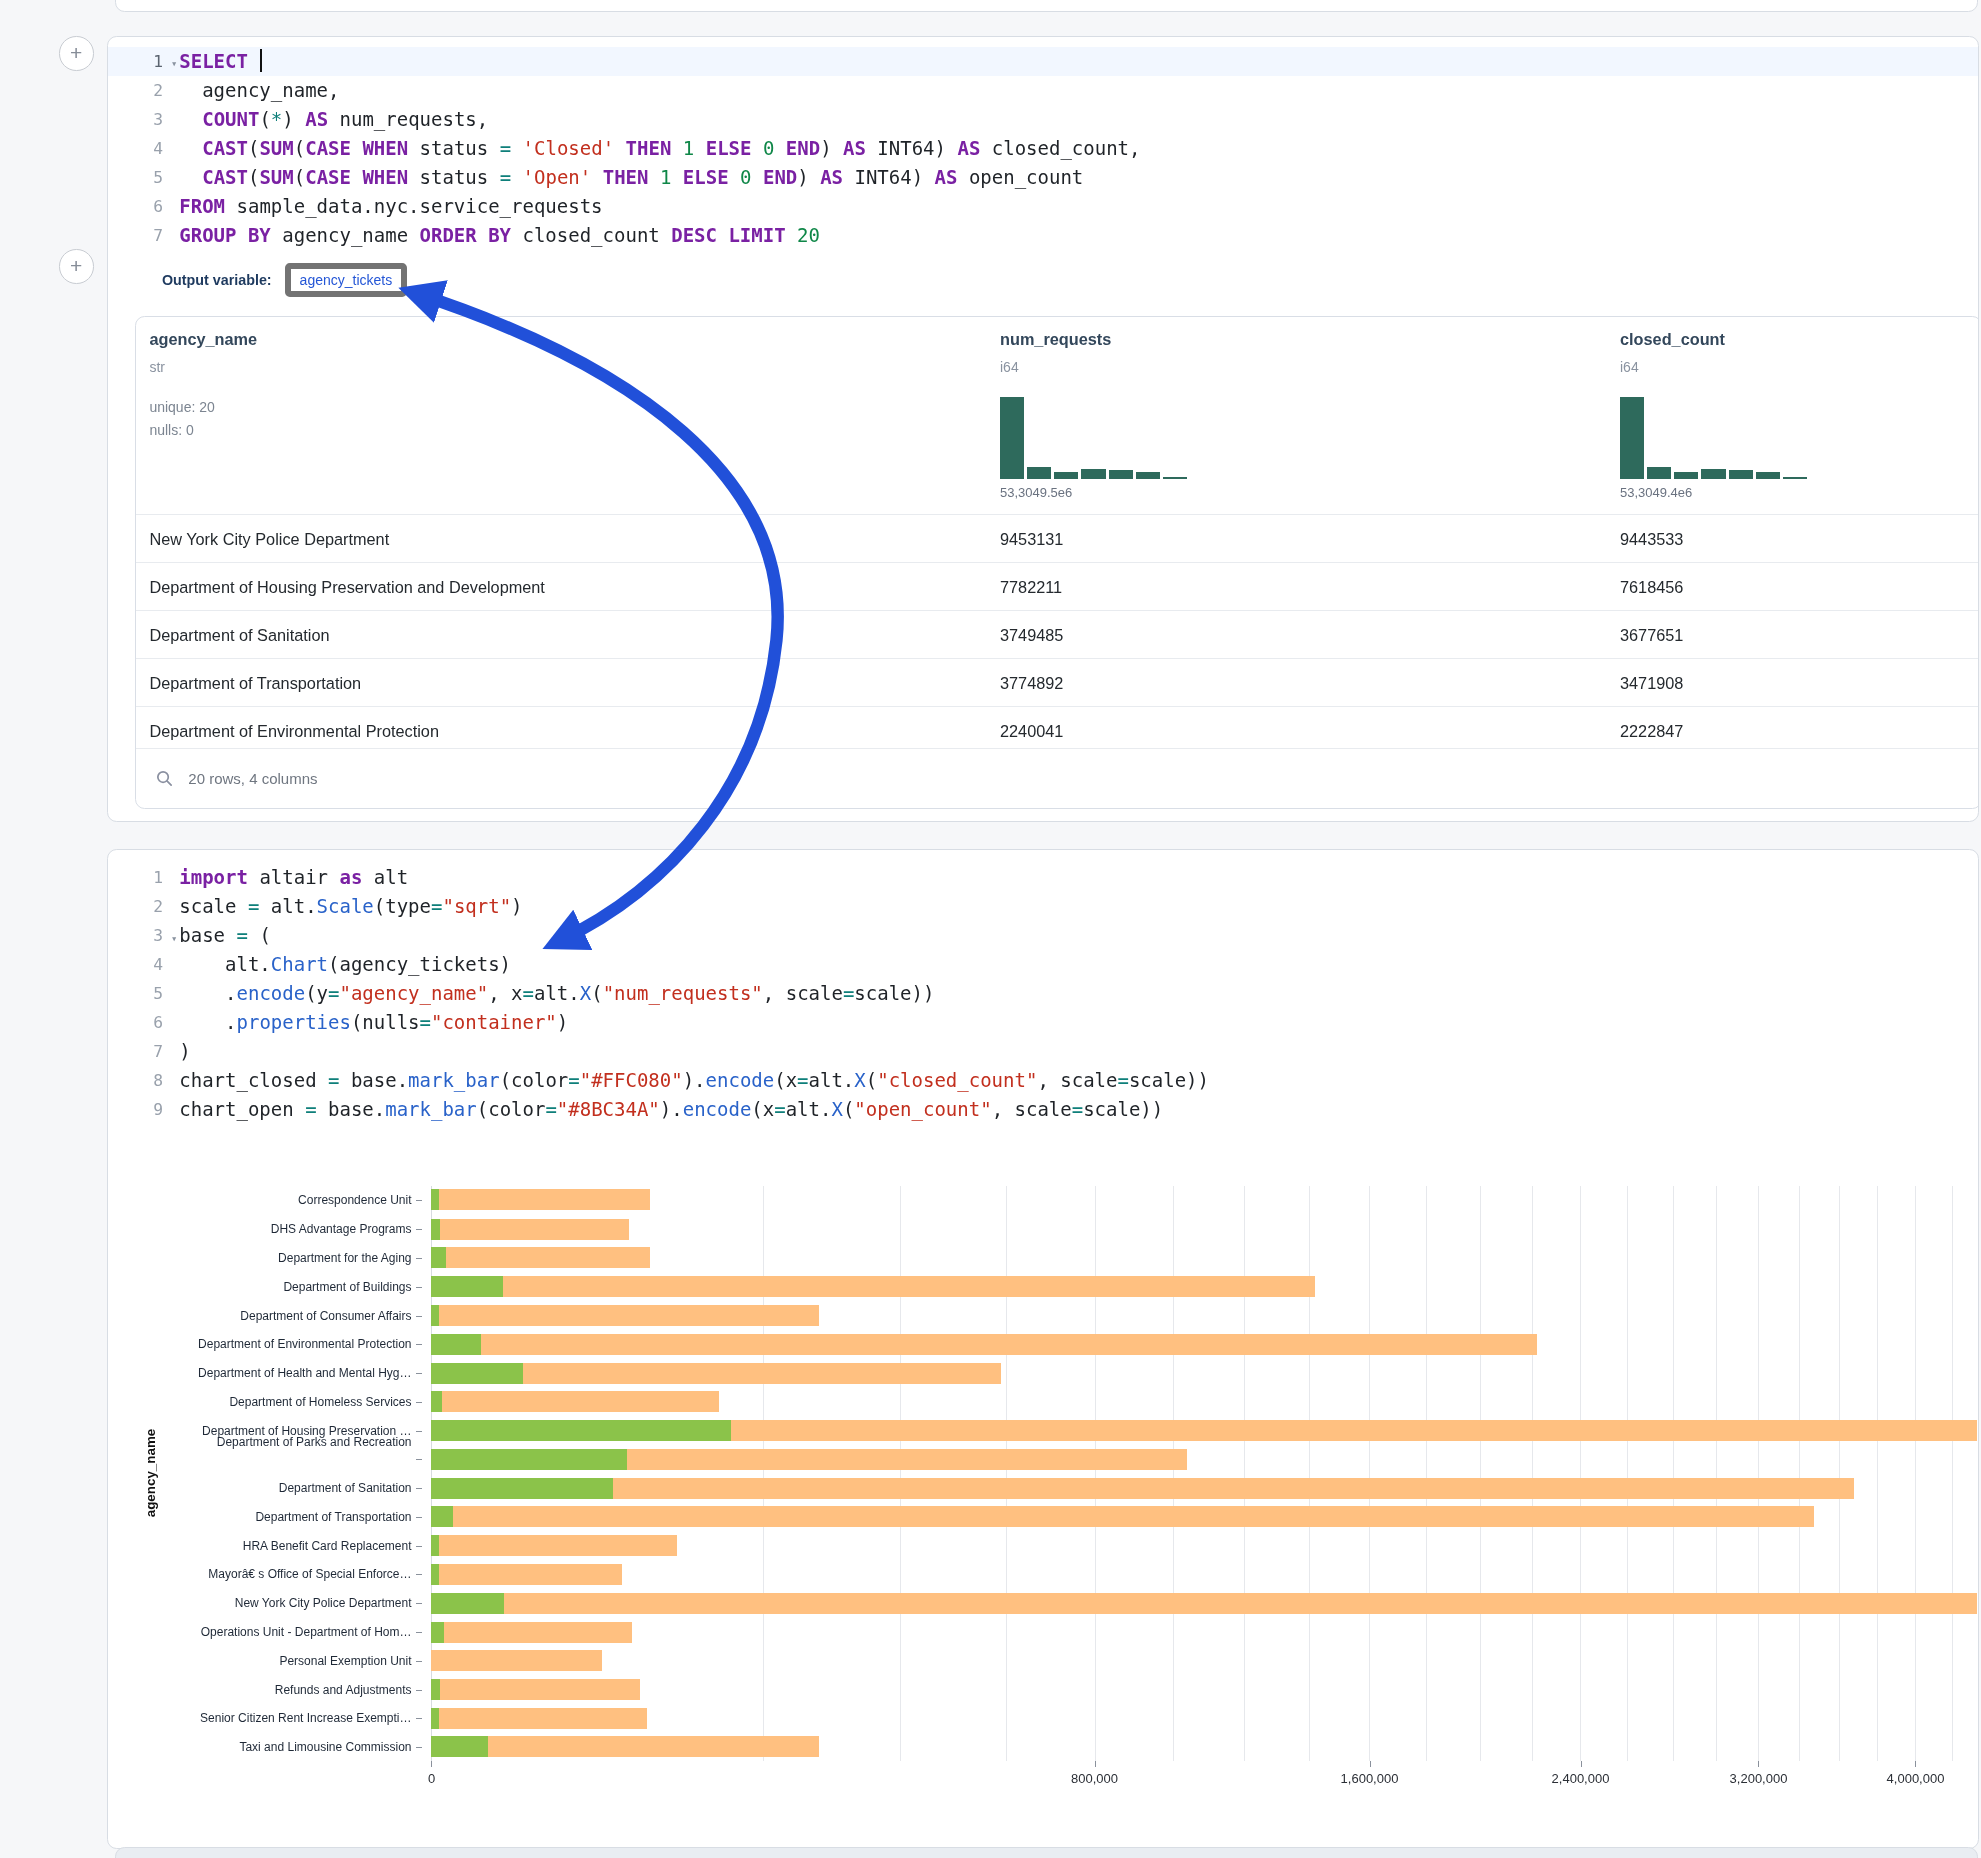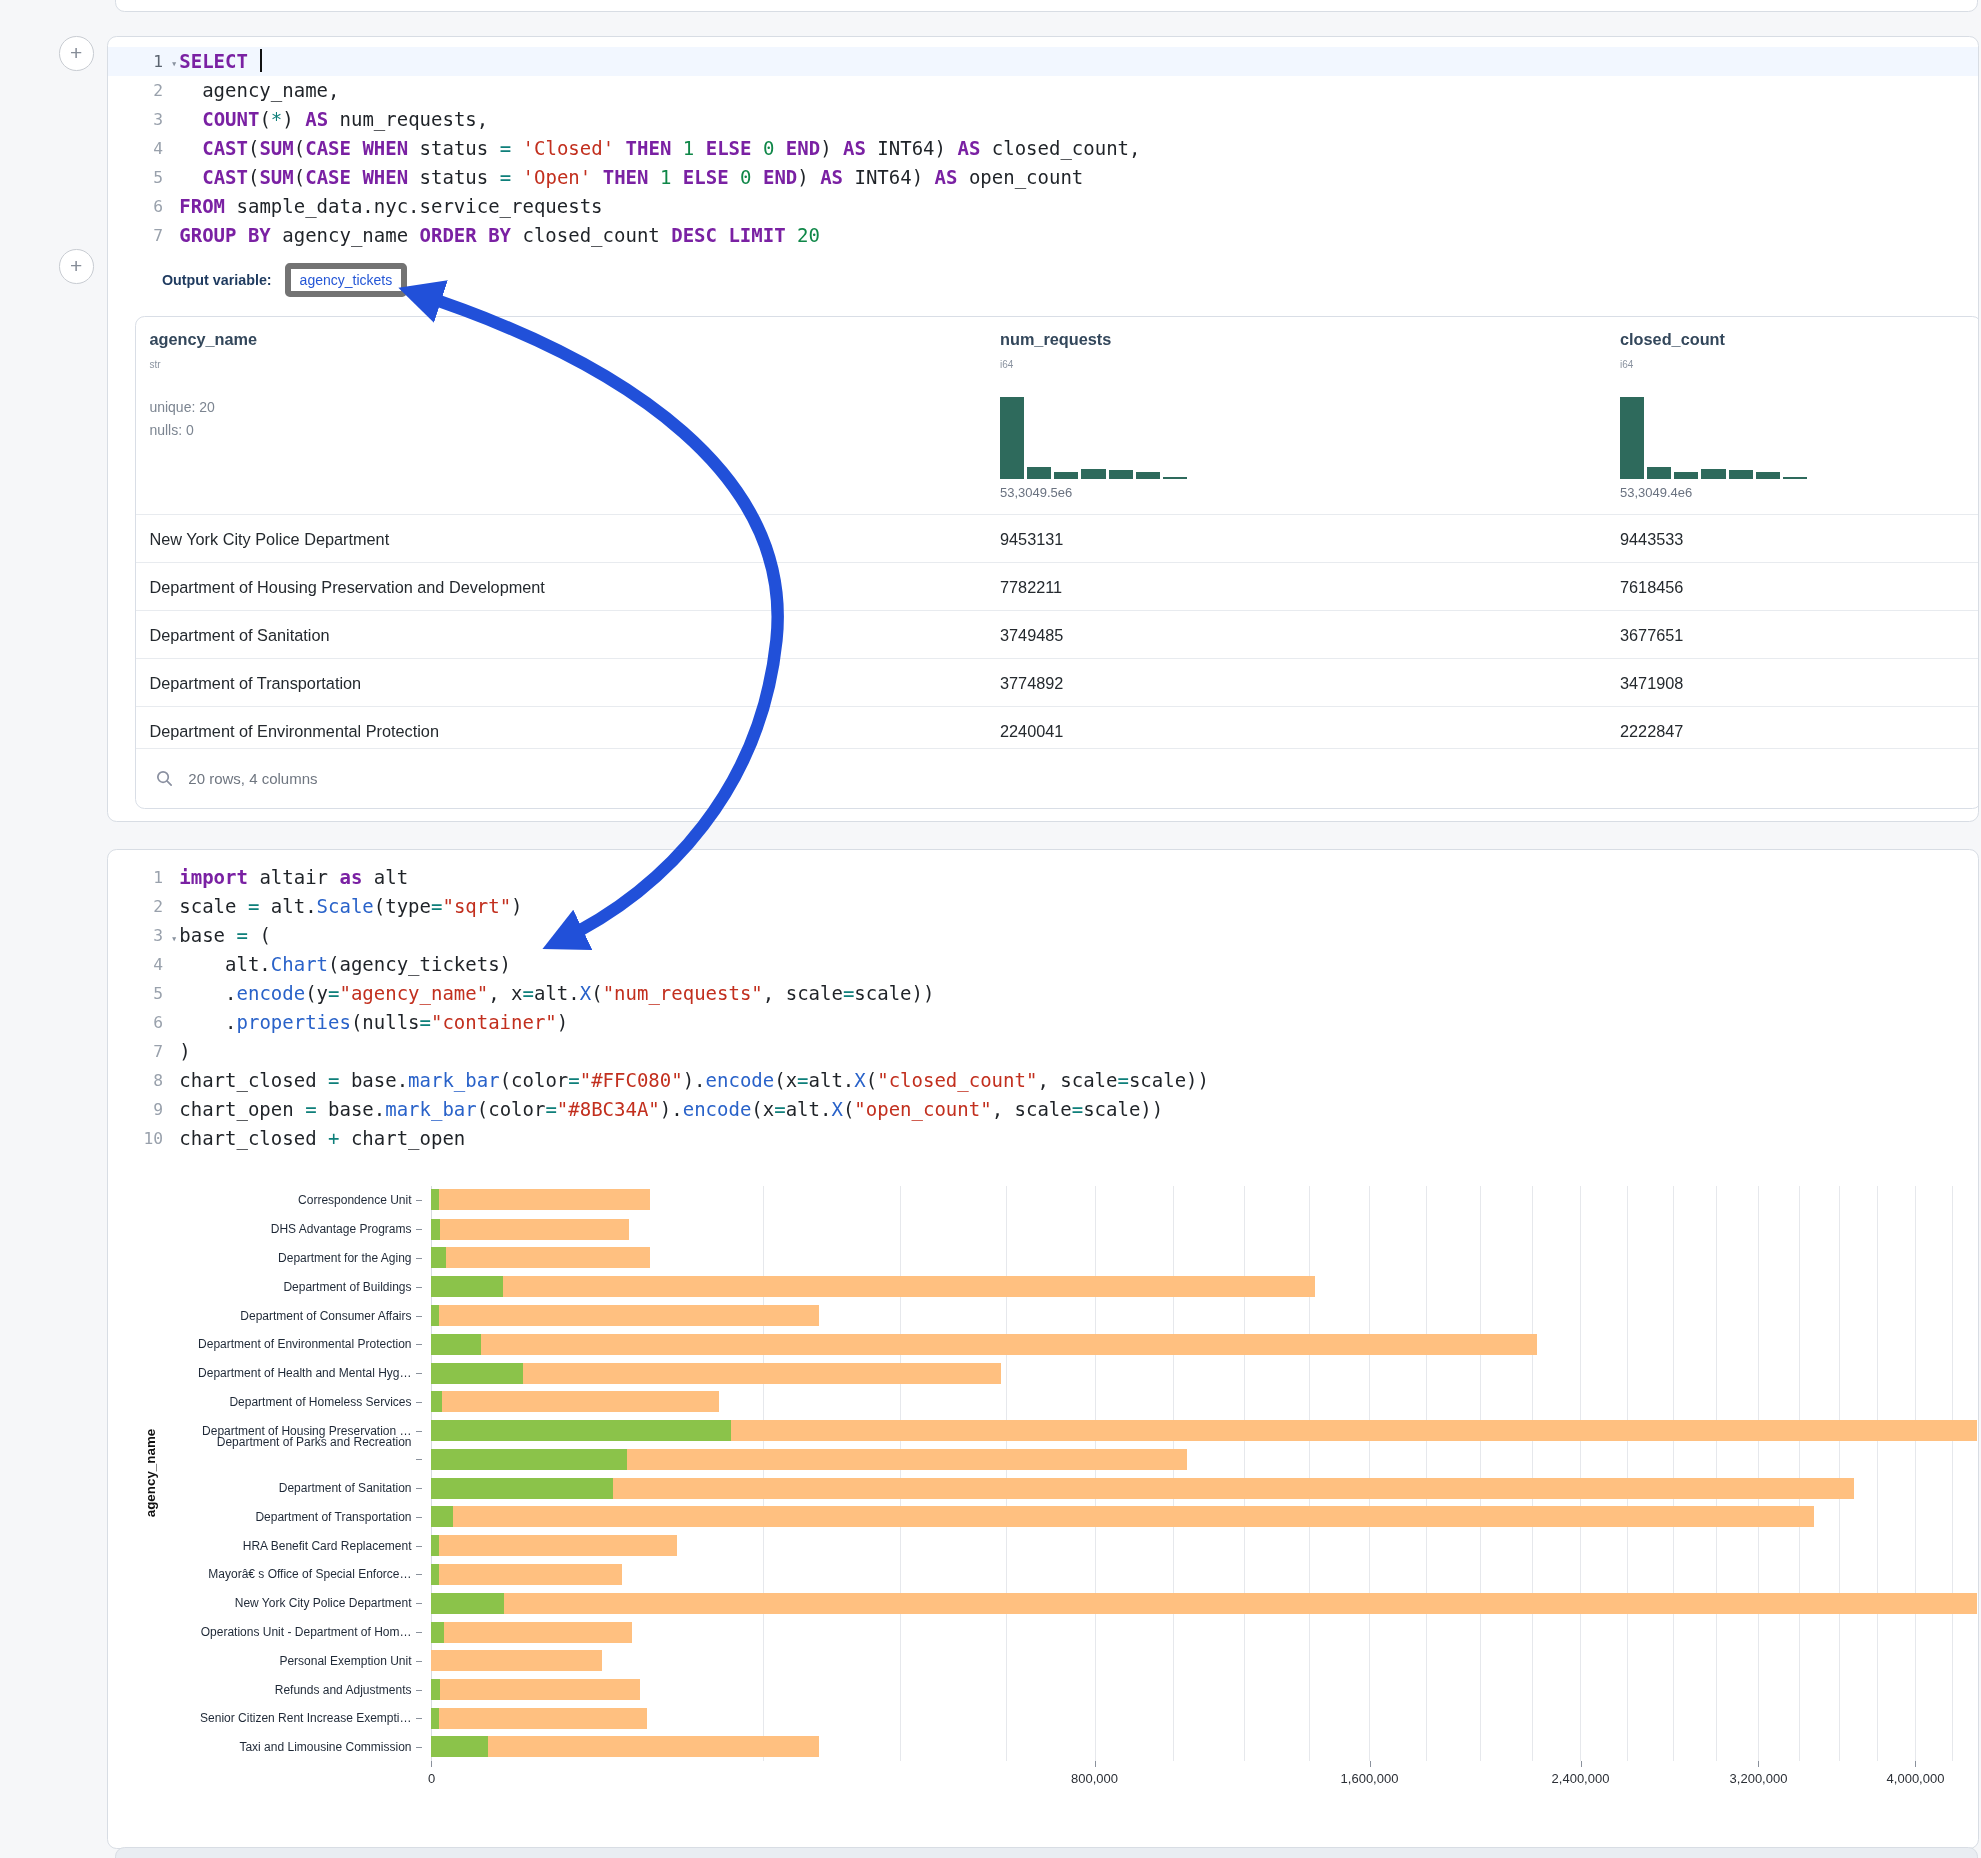--- a/index.html
+++ b/index.html
@@ -44,21 +44,21 @@
   .ov-label{font-size:14.3px;font-weight:bold;color:#1e3a5f;}
   .ov-chip{font-size:14px;color:#2456d6;background:#fff;border:6px solid #737373;border-radius:4.8px;padding:2.9px 8.6px;max-width:107px;overflow:hidden;white-space:nowrap;cursor:pointer;}
 
   
   .table-card{position:absolute;left:27px;top:279px;width:1845px;height:491px;border:1px solid #d9dee6;border-radius:9.6px;overflow:hidden;background:#fff;}
   .th{position:absolute;top:0;}
   .th1{left:13.4px;}
   .th2{left:864px;}
   .th3{left:1484px;}
   .col-name{position:absolute;top:13.4px;left:0;font-size:16.3px;font-weight:bold;color:#33475b;white-space:nowrap;}
-  .col-type{position:absolute;top:42px;left:0;font-size:10px;color:#8a93a0;}
+  .col-type{position:absolute;top:42px;left:0;font-size:14px;color:#8a93a0;}
   .col-meta{position:absolute;top:82px;left:0;font-size:14px;color:#7c8591;white-space:nowrap;}
   .col-meta2{position:absolute;top:105px;left:0;font-size:14px;color:#7c8591;white-space:nowrap;}
   .hist{position:absolute;top:80px;left:0;width:187px;height:82px;display:flex;align-items:flex-end;gap:2.9px;}
   .hist-bar{flex:1;}
   .hist-labels{position:absolute;top:168px;left:0;width:187px;display:flex;justify-content:flex-start;font-size:13px;color:#6a7280;}
   .tbody{position:absolute;top:197px;left:0;right:0;}
   .tr{position:relative;height:47px;border-top:1px solid #e8ebef;cursor:default;}
   .td{position:absolute;top:50%;transform:translateY(-50%);font-size:16.3px;color:#24292e;white-space:nowrap;}
   .td1{left:13.4px;} .td2{left:864px;} .td3{left:1484px;}
   .t-footer{position:absolute;top:431px;left:0;right:0;height:59px;border-top:1px solid #e8ebef;display:flex;align-items:center;gap:14.3px;padding-left:19px;color:#6f7680;font-size:15px;}
@@ -191,21 +191,20 @@
     <div class="code-block code-py">
         <div class="code-line"><span class="gutter">1</span><span class="code-content"><span class="tok-kw">import</span><span class="tok-txt"> altair </span><span class="tok-kw">as</span><span class="tok-txt"> alt</span></span></div>
         <div class="code-line"><span class="gutter">2</span><span class="code-content"><span class="tok-txt">scale </span><span class="tok-op">=</span><span class="tok-txt"> alt.</span><span class="tok-fn">Scale</span><span class="tok-txt">(type</span><span class="tok-op">=</span><span class="tok-str">"sqrt"</span><span class="tok-txt">)</span></span></div>
         <div class="code-line"><span class="gutter">3<span class="fold">▾</span></span><span class="code-content"><span class="tok-txt">base </span><span class="tok-op">=</span><span class="tok-txt"> (</span></span></div>
         <div class="code-line"><span class="gutter">4</span><span class="code-content"><span class="tok-txt">    alt.</span><span class="tok-fn">Chart</span><span class="tok-txt">(agency_tickets)</span></span></div>
         <div class="code-line"><span class="gutter">5</span><span class="code-content"><span class="tok-txt">    .</span><span class="tok-fn">encode</span><span class="tok-txt">(y</span><span class="tok-op">=</span><span class="tok-str">"agency_name"</span><span class="tok-txt">, x</span><span class="tok-op">=</span><span class="tok-txt">alt.</span><span class="tok-fn">X</span><span class="tok-txt">(</span><span class="tok-str">"num_requests"</span><span class="tok-txt">, scale</span><span class="tok-op">=</span><span class="tok-txt">scale))</span></span></div>
         <div class="code-line"><span class="gutter">6</span><span class="code-content"><span class="tok-txt">    .</span><span class="tok-fn">properties</span><span class="tok-txt">(nulls</span><span class="tok-op">=</span><span class="tok-str">"container"</span><span class="tok-txt">)</span></span></div>
         <div class="code-line"><span class="gutter">7</span><span class="code-content"><span class="tok-txt">)</span></span></div>
         <div class="code-line"><span class="gutter">8</span><span class="code-content"><span class="tok-txt">chart_closed </span><span class="tok-op">=</span><span class="tok-txt"> base.</span><span class="tok-fn">mark_bar</span><span class="tok-txt">(color</span><span class="tok-op">=</span><span class="tok-str">"#FFC080"</span><span class="tok-txt">).</span><span class="tok-fn">encode</span><span class="tok-txt">(x</span><span class="tok-op">=</span><span class="tok-txt">alt.</span><span class="tok-fn">X</span><span class="tok-txt">(</span><span class="tok-str">"closed_count"</span><span class="tok-txt">, scale</span><span class="tok-op">=</span><span class="tok-txt">scale))</span></span></div>
         <div class="code-line"><span class="gutter">9</span><span class="code-content"><span class="tok-txt">chart_open </span><span class="tok-op">=</span><span class="tok-txt"> base.</span><span class="tok-fn">mark_bar</span><span class="tok-txt">(color</span><span class="tok-op">=</span><span class="tok-str">"#8BC34A"</span><span class="tok-txt">).</span><span class="tok-fn">encode</span><span class="tok-txt">(x</span><span class="tok-op">=</span><span class="tok-txt">alt.</span><span class="tok-fn">X</span><span class="tok-txt">(</span><span class="tok-str">"open_count"</span><span class="tok-txt">, scale</span><span class="tok-op">=</span><span class="tok-txt">scale))</span></span></div>
-        <div class="code-line"><span class="gutter">10</span><span class="code-content"><span class="tok-txt">chart_closed </span><span class="tok-op">+</span><span class="tok-txt"> chart_open</span></span></div>
       </div>
 
     <div class="chart">
       <div class="y-axis-title">agency_name</div>
       <div class="cats">
           <div class="cat-label" style="top: 14.4px;">Correspondence Unit</div>
           <div class="ytick" style="top: 14.4px;"></div>
           <div class="cat-label" style="top: 43px;">DHS Advantage Programs</div>
           <div class="ytick" style="top: 43px;"></div>
           <div class="cat-label" style="top: 72px;">Department for the Aging</div>

